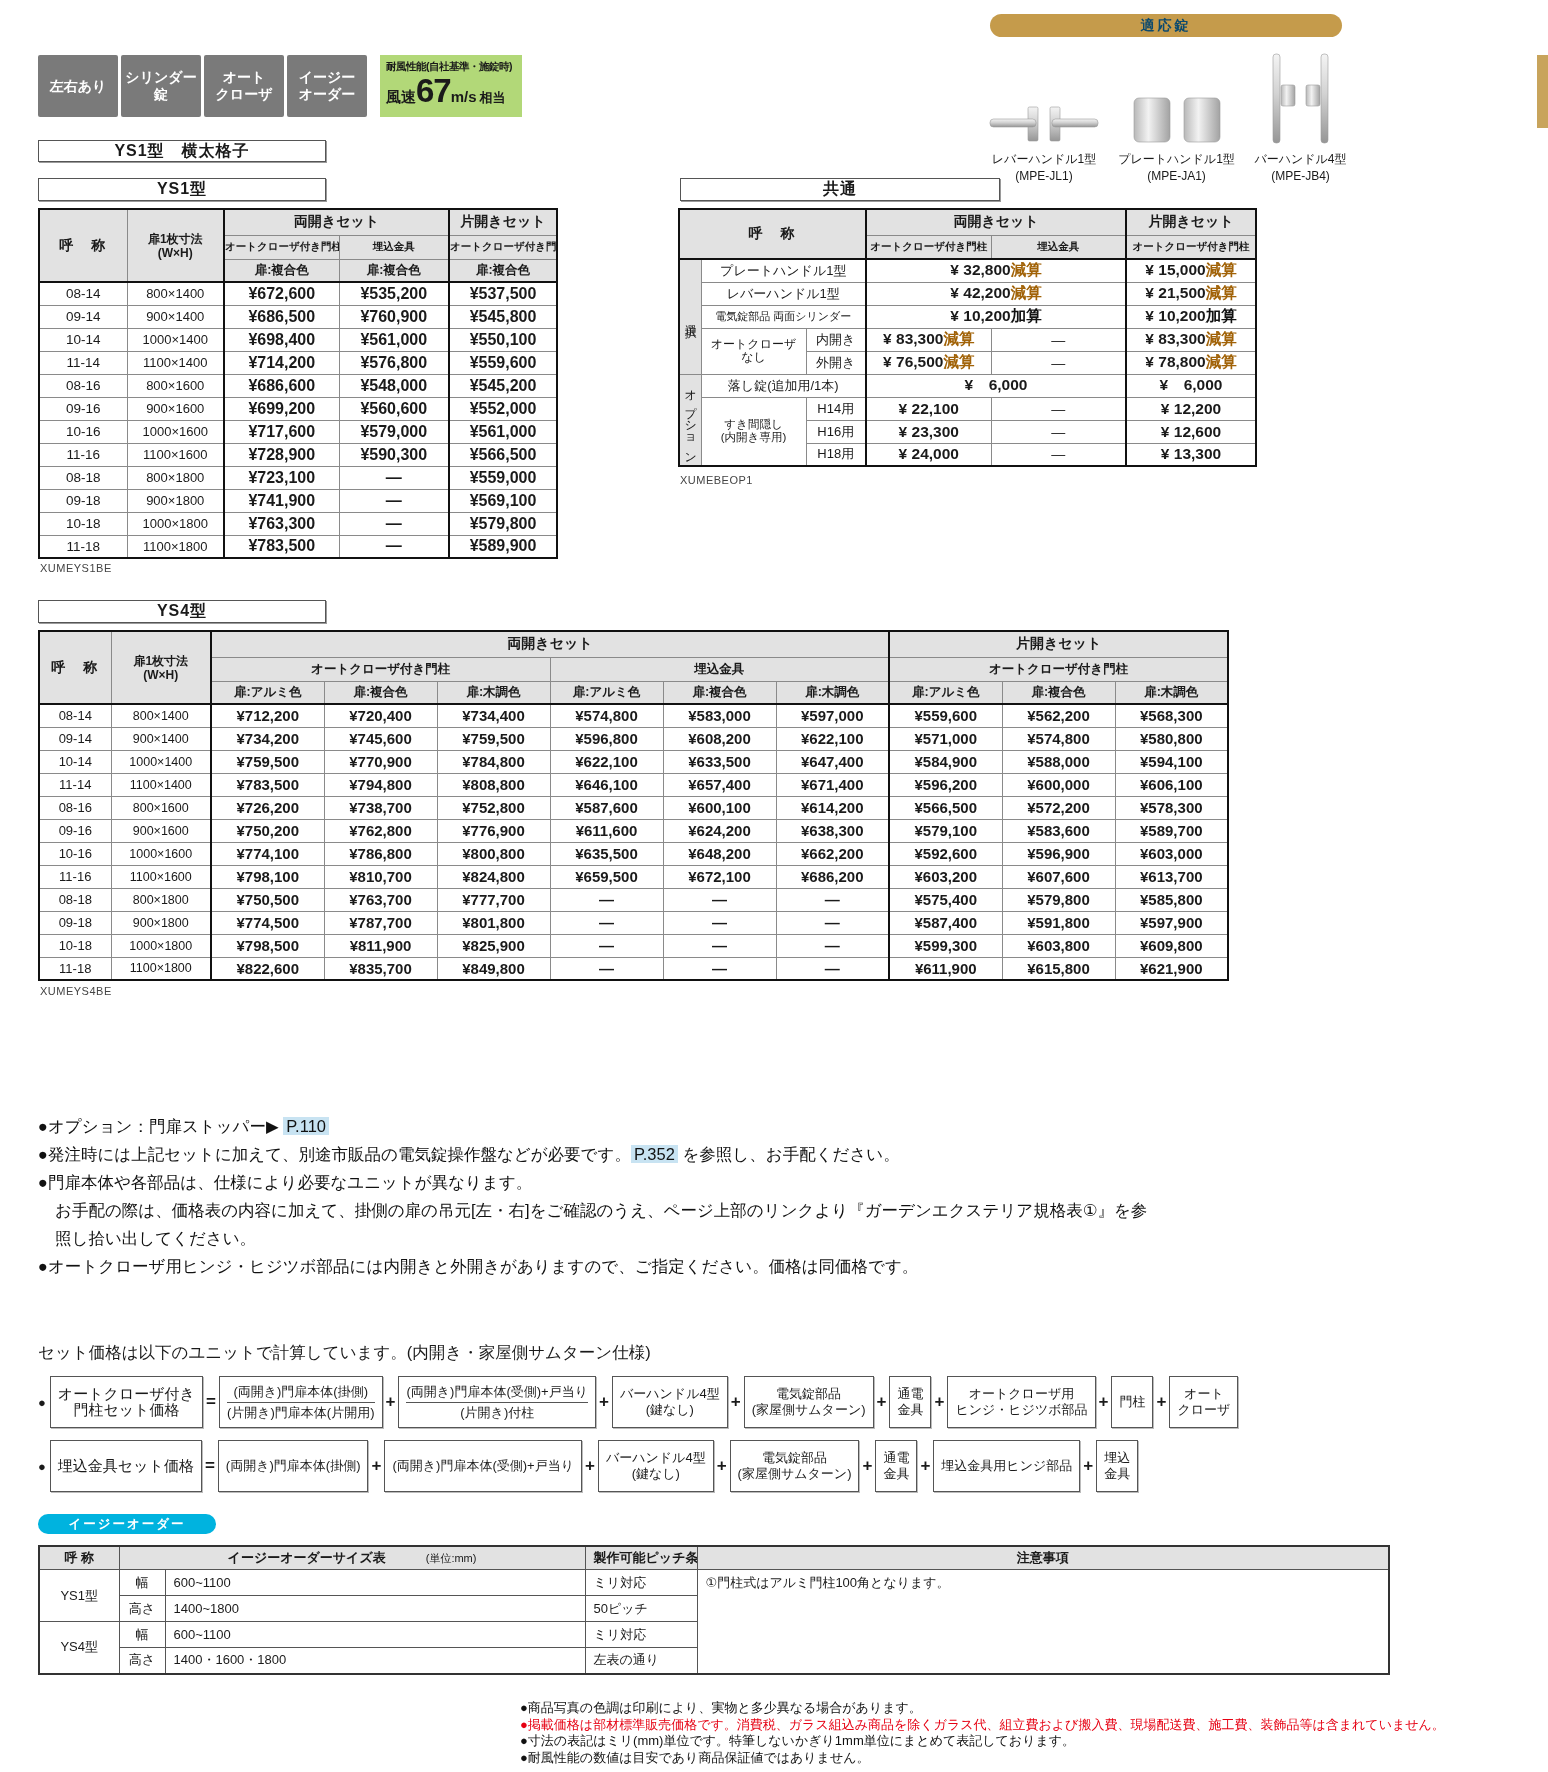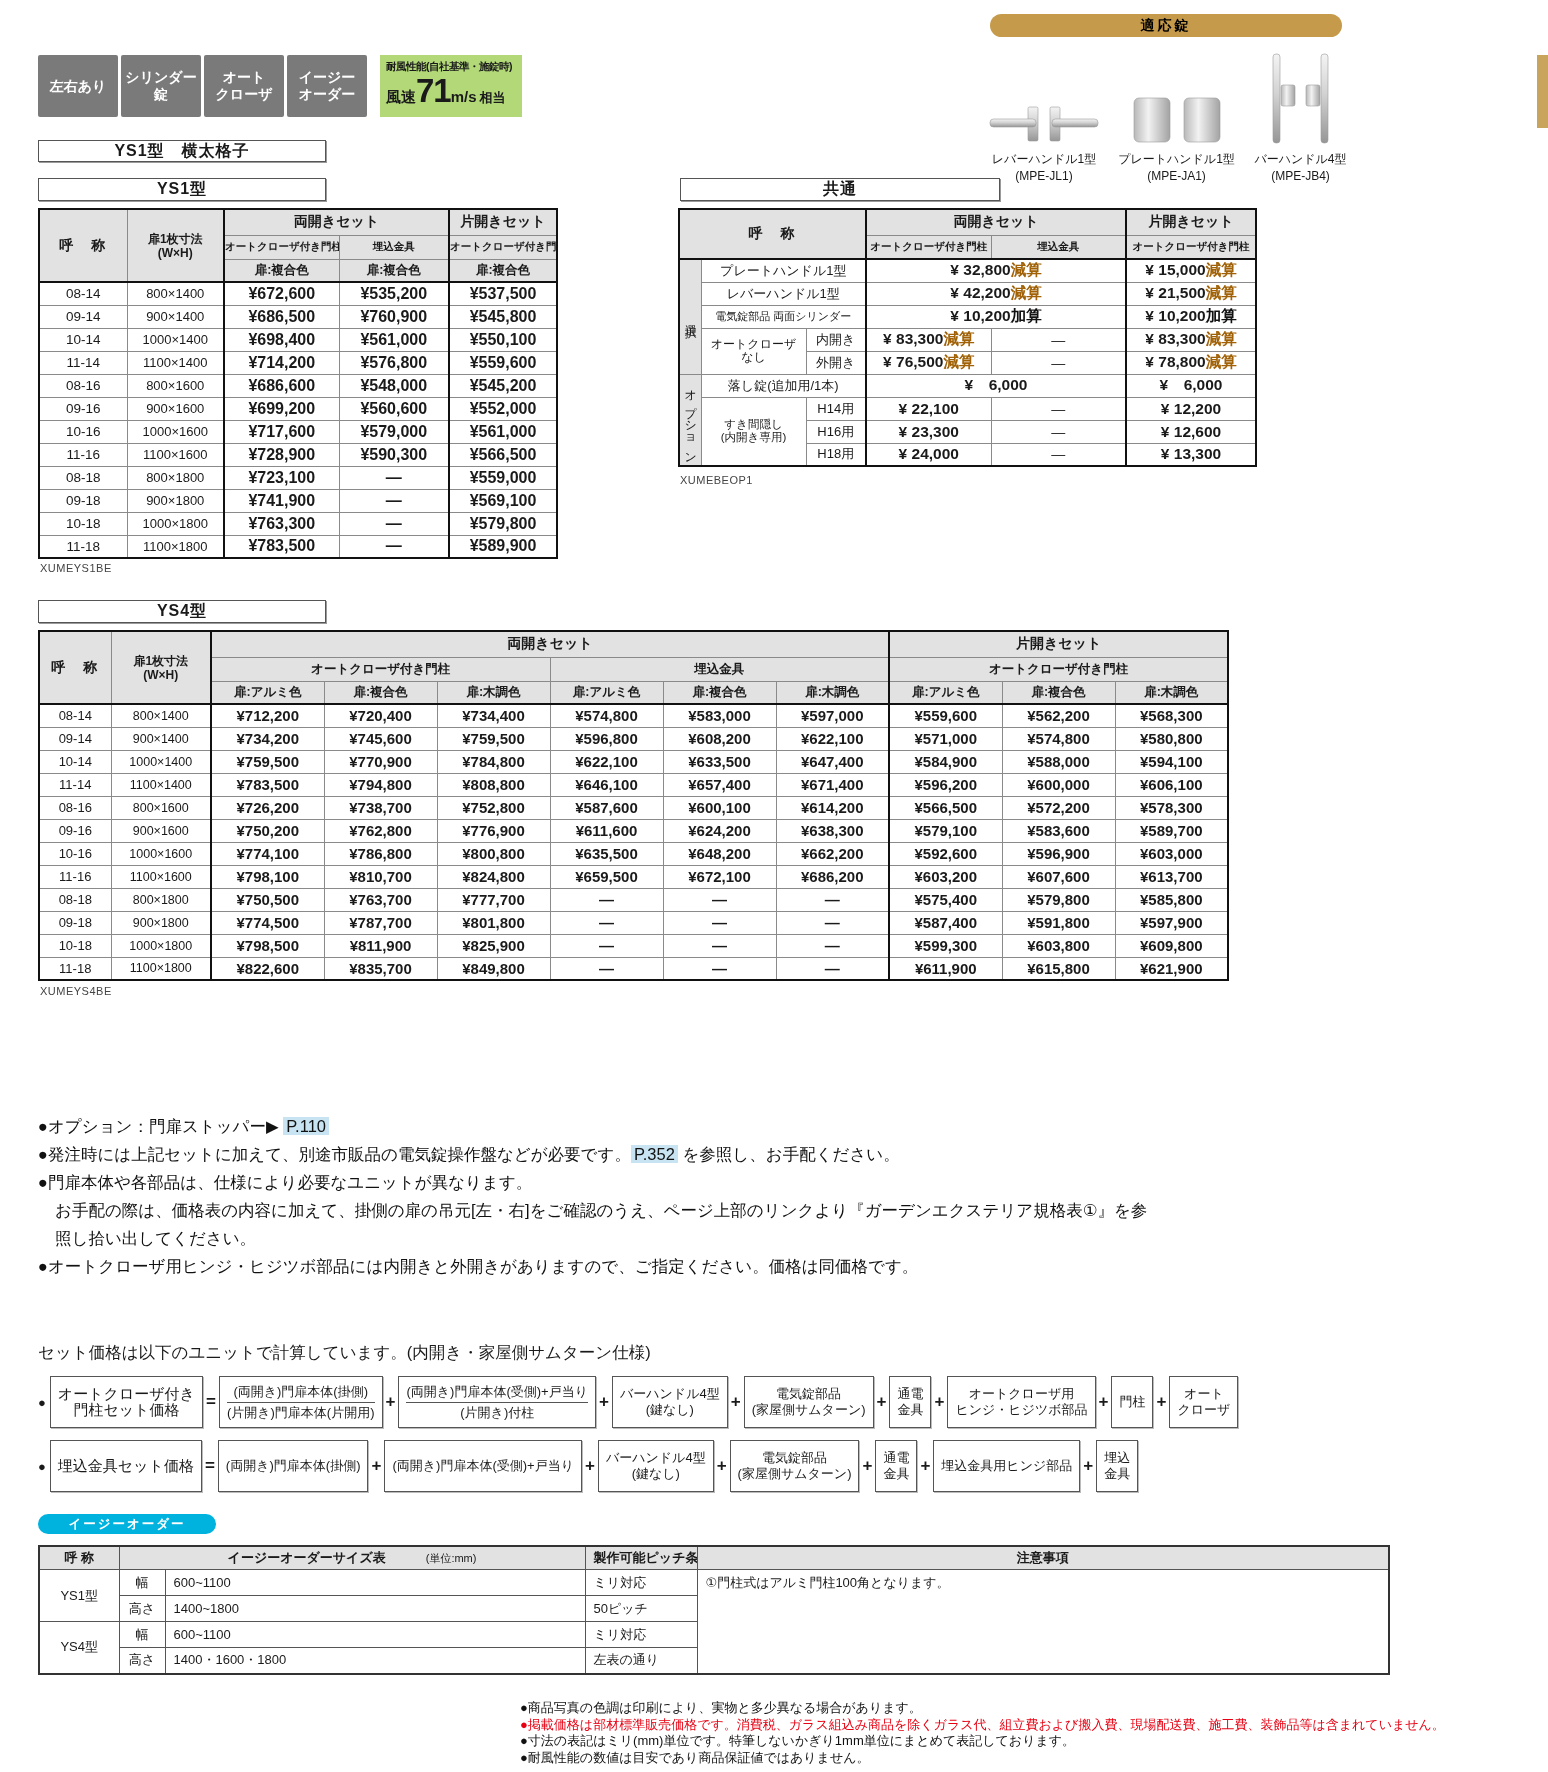--- a/index.html
+++ b/index.html
@@ -14,21 +14,21 @@
            text-align:center; border-radius:2px; }
   .wind-badge { left:380px; top:55px; width:142px; height:62px; background:#b2d878; padding:5px 6px 0 6px; }
   .wind-caption { font-size:10.5px; font-weight:bold; white-space:nowrap; letter-spacing:-0.5px; }
   .wind-row { display:flex; align-items:baseline; margin-top:2px; }
   .wind-prefix { font-size:15px; font-weight:bold; }
   .wind-value { font-size:33px; font-weight:bold; line-height:30px; letter-spacing:-1px; }
   .wind-unit { font-size:15px; font-weight:bold; }
   .wind-suffix { font-size:13px; font-weight:bold; margin-left:3px; }
 
   
-  .locks-pill { left:990px; top:14px; width:352px; height:23px; background:#c59b4b; color:#000000;
+  .locks-pill { left:990px; top:14px; width:352px; height:23px; background:#c59b4b; color:#0c4a6e;
                 border-radius:12px; font-size:14px; font-weight:bold; letter-spacing:3px;
                 display:flex; align-items:center; justify-content:center; }
   .locks-row { left:988px; top:46px; width:360px; height:138px; display:flex; align-items:flex-end; justify-content:space-between; }
   .lock-item { display:flex; flex-direction:column; align-items:center; }
   .lock-caption { font-size:12px; line-height:15px; text-align:center; margin-top:2px; white-space:nowrap; }
   .edge-tab { left:1537px; top:55px; width:11px; height:73px; background:#c8a45c; }
 
   
   .title-box { background:#fff; border:1px solid #555; box-shadow:1px 1px 0 #9a9a9a;
                display:flex; align-items:center; justify-content:center;
@@ -116,21 +116,21 @@
     <div class="badge">左右あり</div>
     <div class="badge">シリンダー<br>錠</div>
     <div class="badge">オート<br>クローザ</div>
     <div class="badge">イージー<br>オーダー</div>
   </div>
 
   <div class="abs wind-badge">
     <div class="wind-caption">耐風性能(自社基準・施錠時)</div>
     <div class="wind-row">
       <span class="wind-prefix">風速</span>
-      <span class="wind-value">71</span>
+      <span class="wind-value">67</span>
       <span class="wind-unit">m/s</span>
       <span class="wind-suffix">相当</span>
     </div>
   </div>
 
   <div class="abs locks-pill">適応錠</div>
   <div class="abs locks-row">
     <div class="lock-item">
       <span>
         <svg width="112" height="44" viewBox="0 0 112 44">

